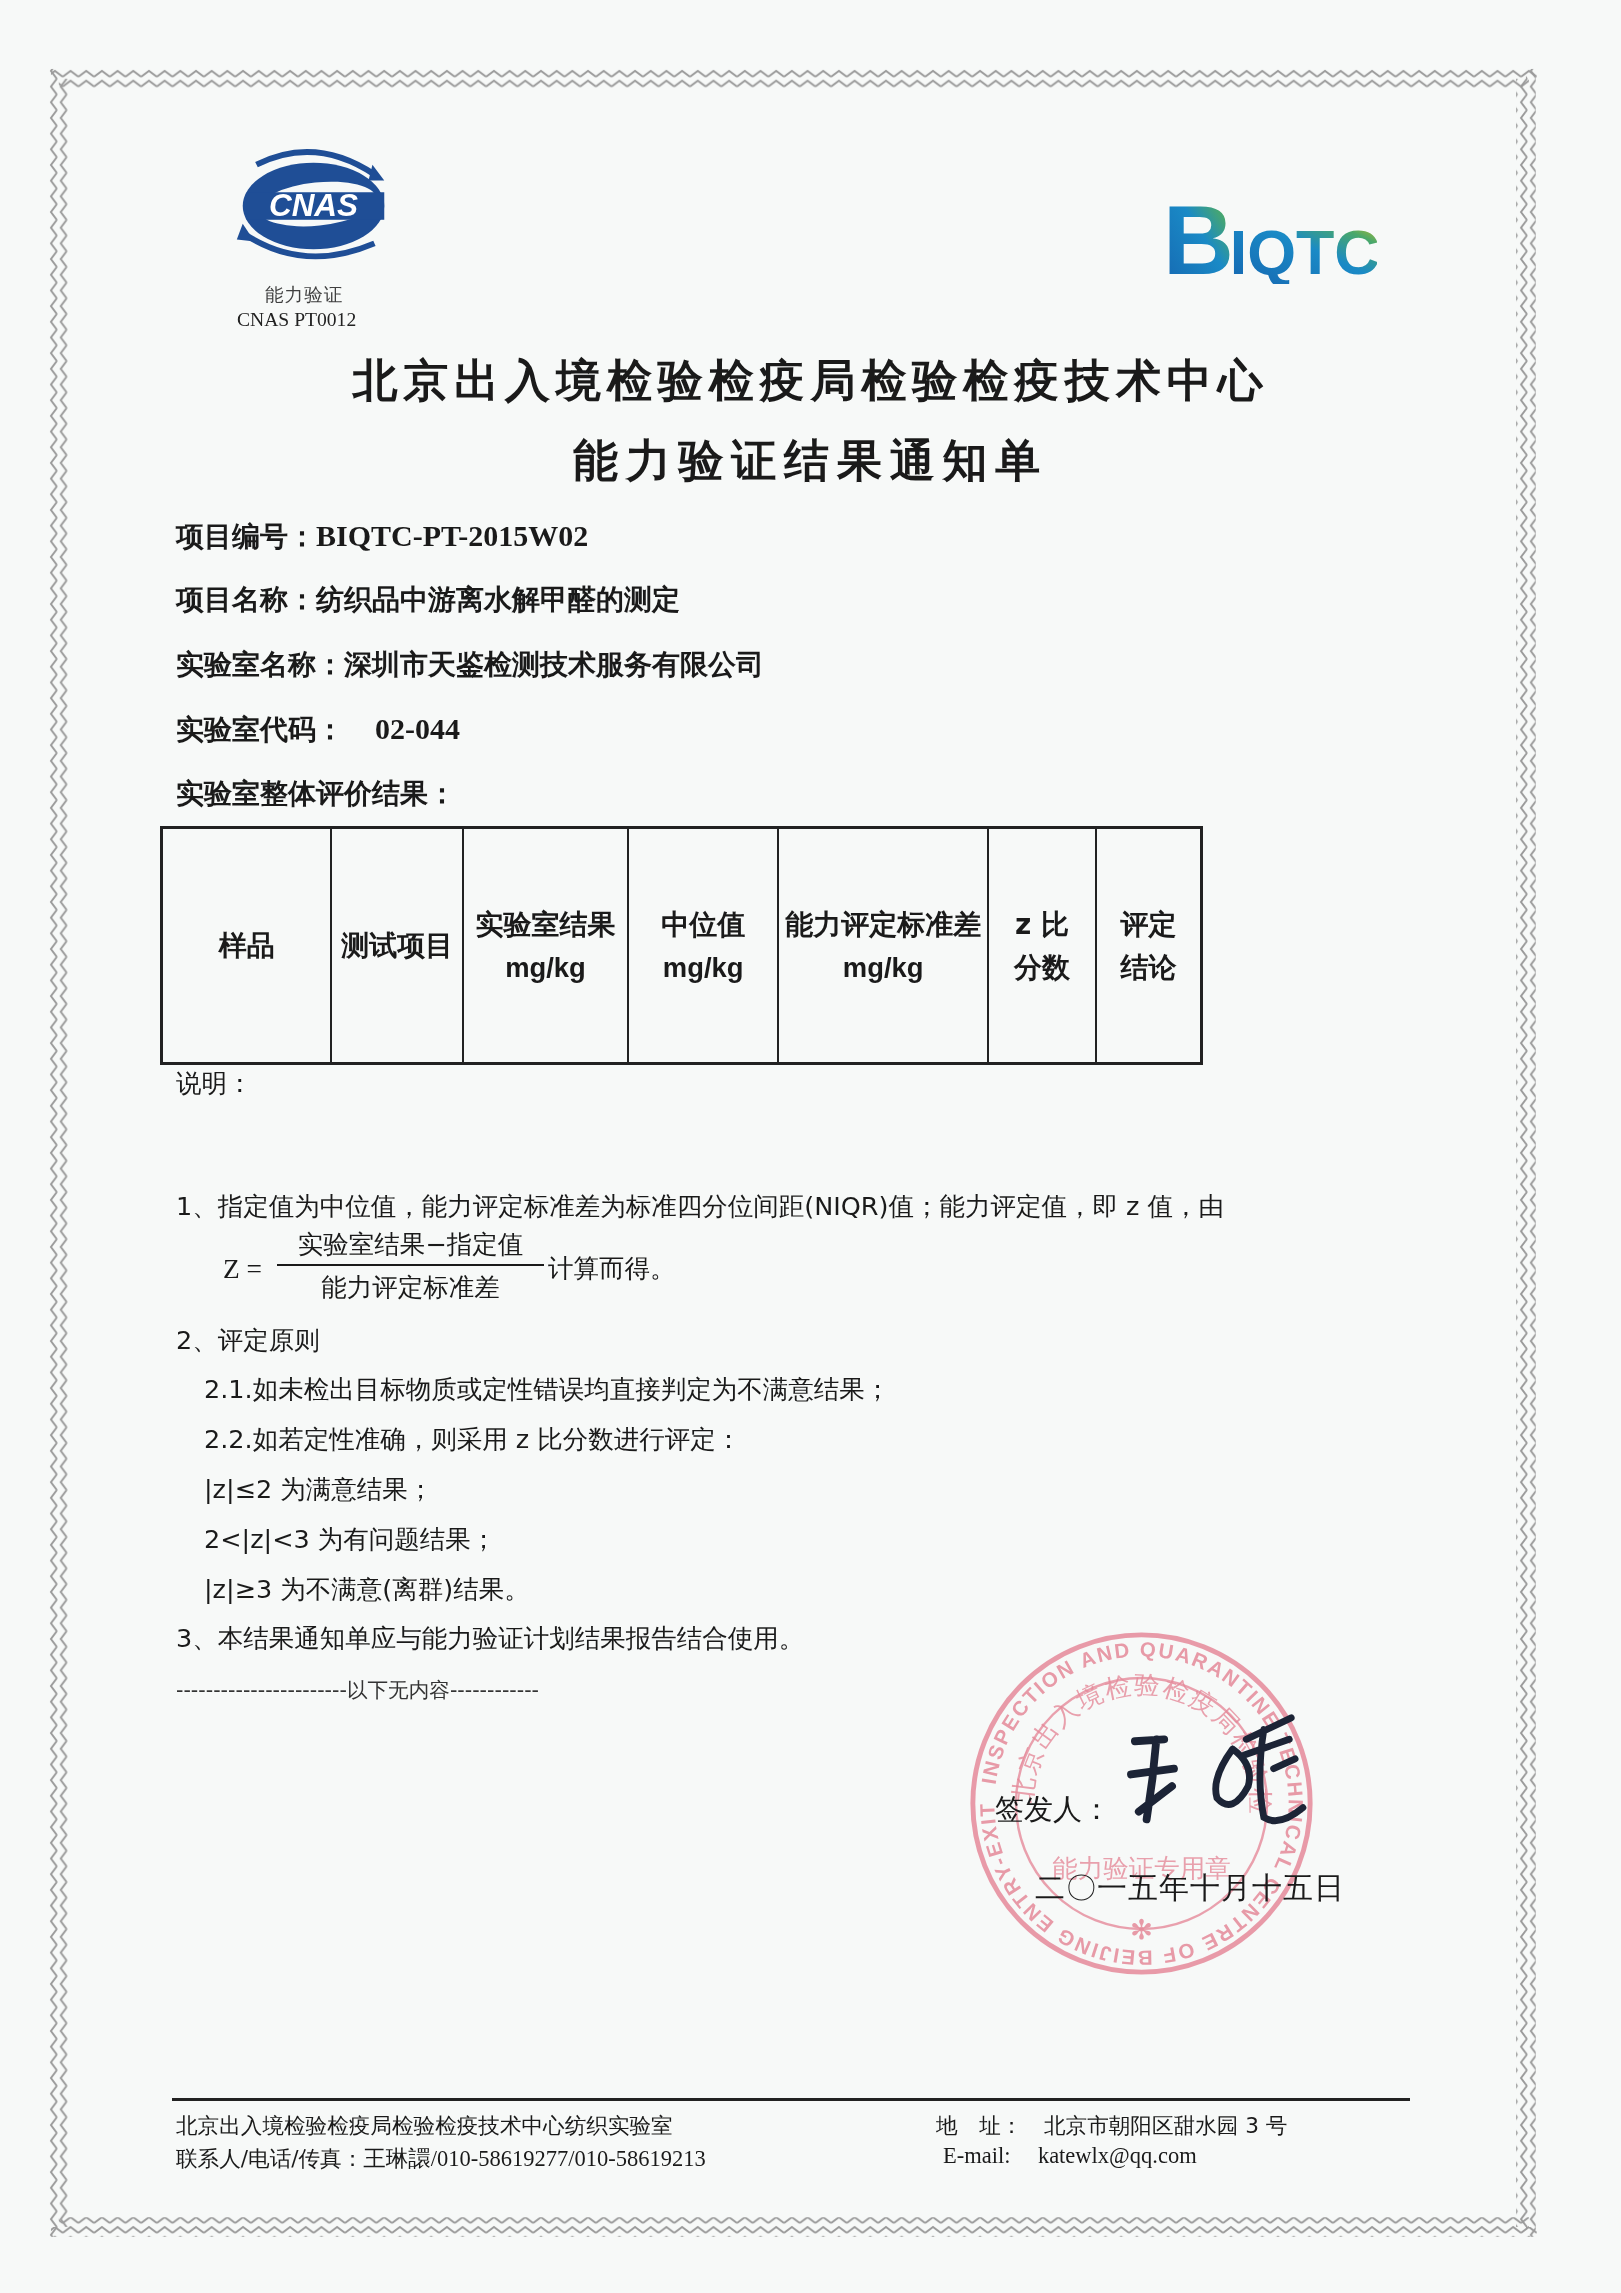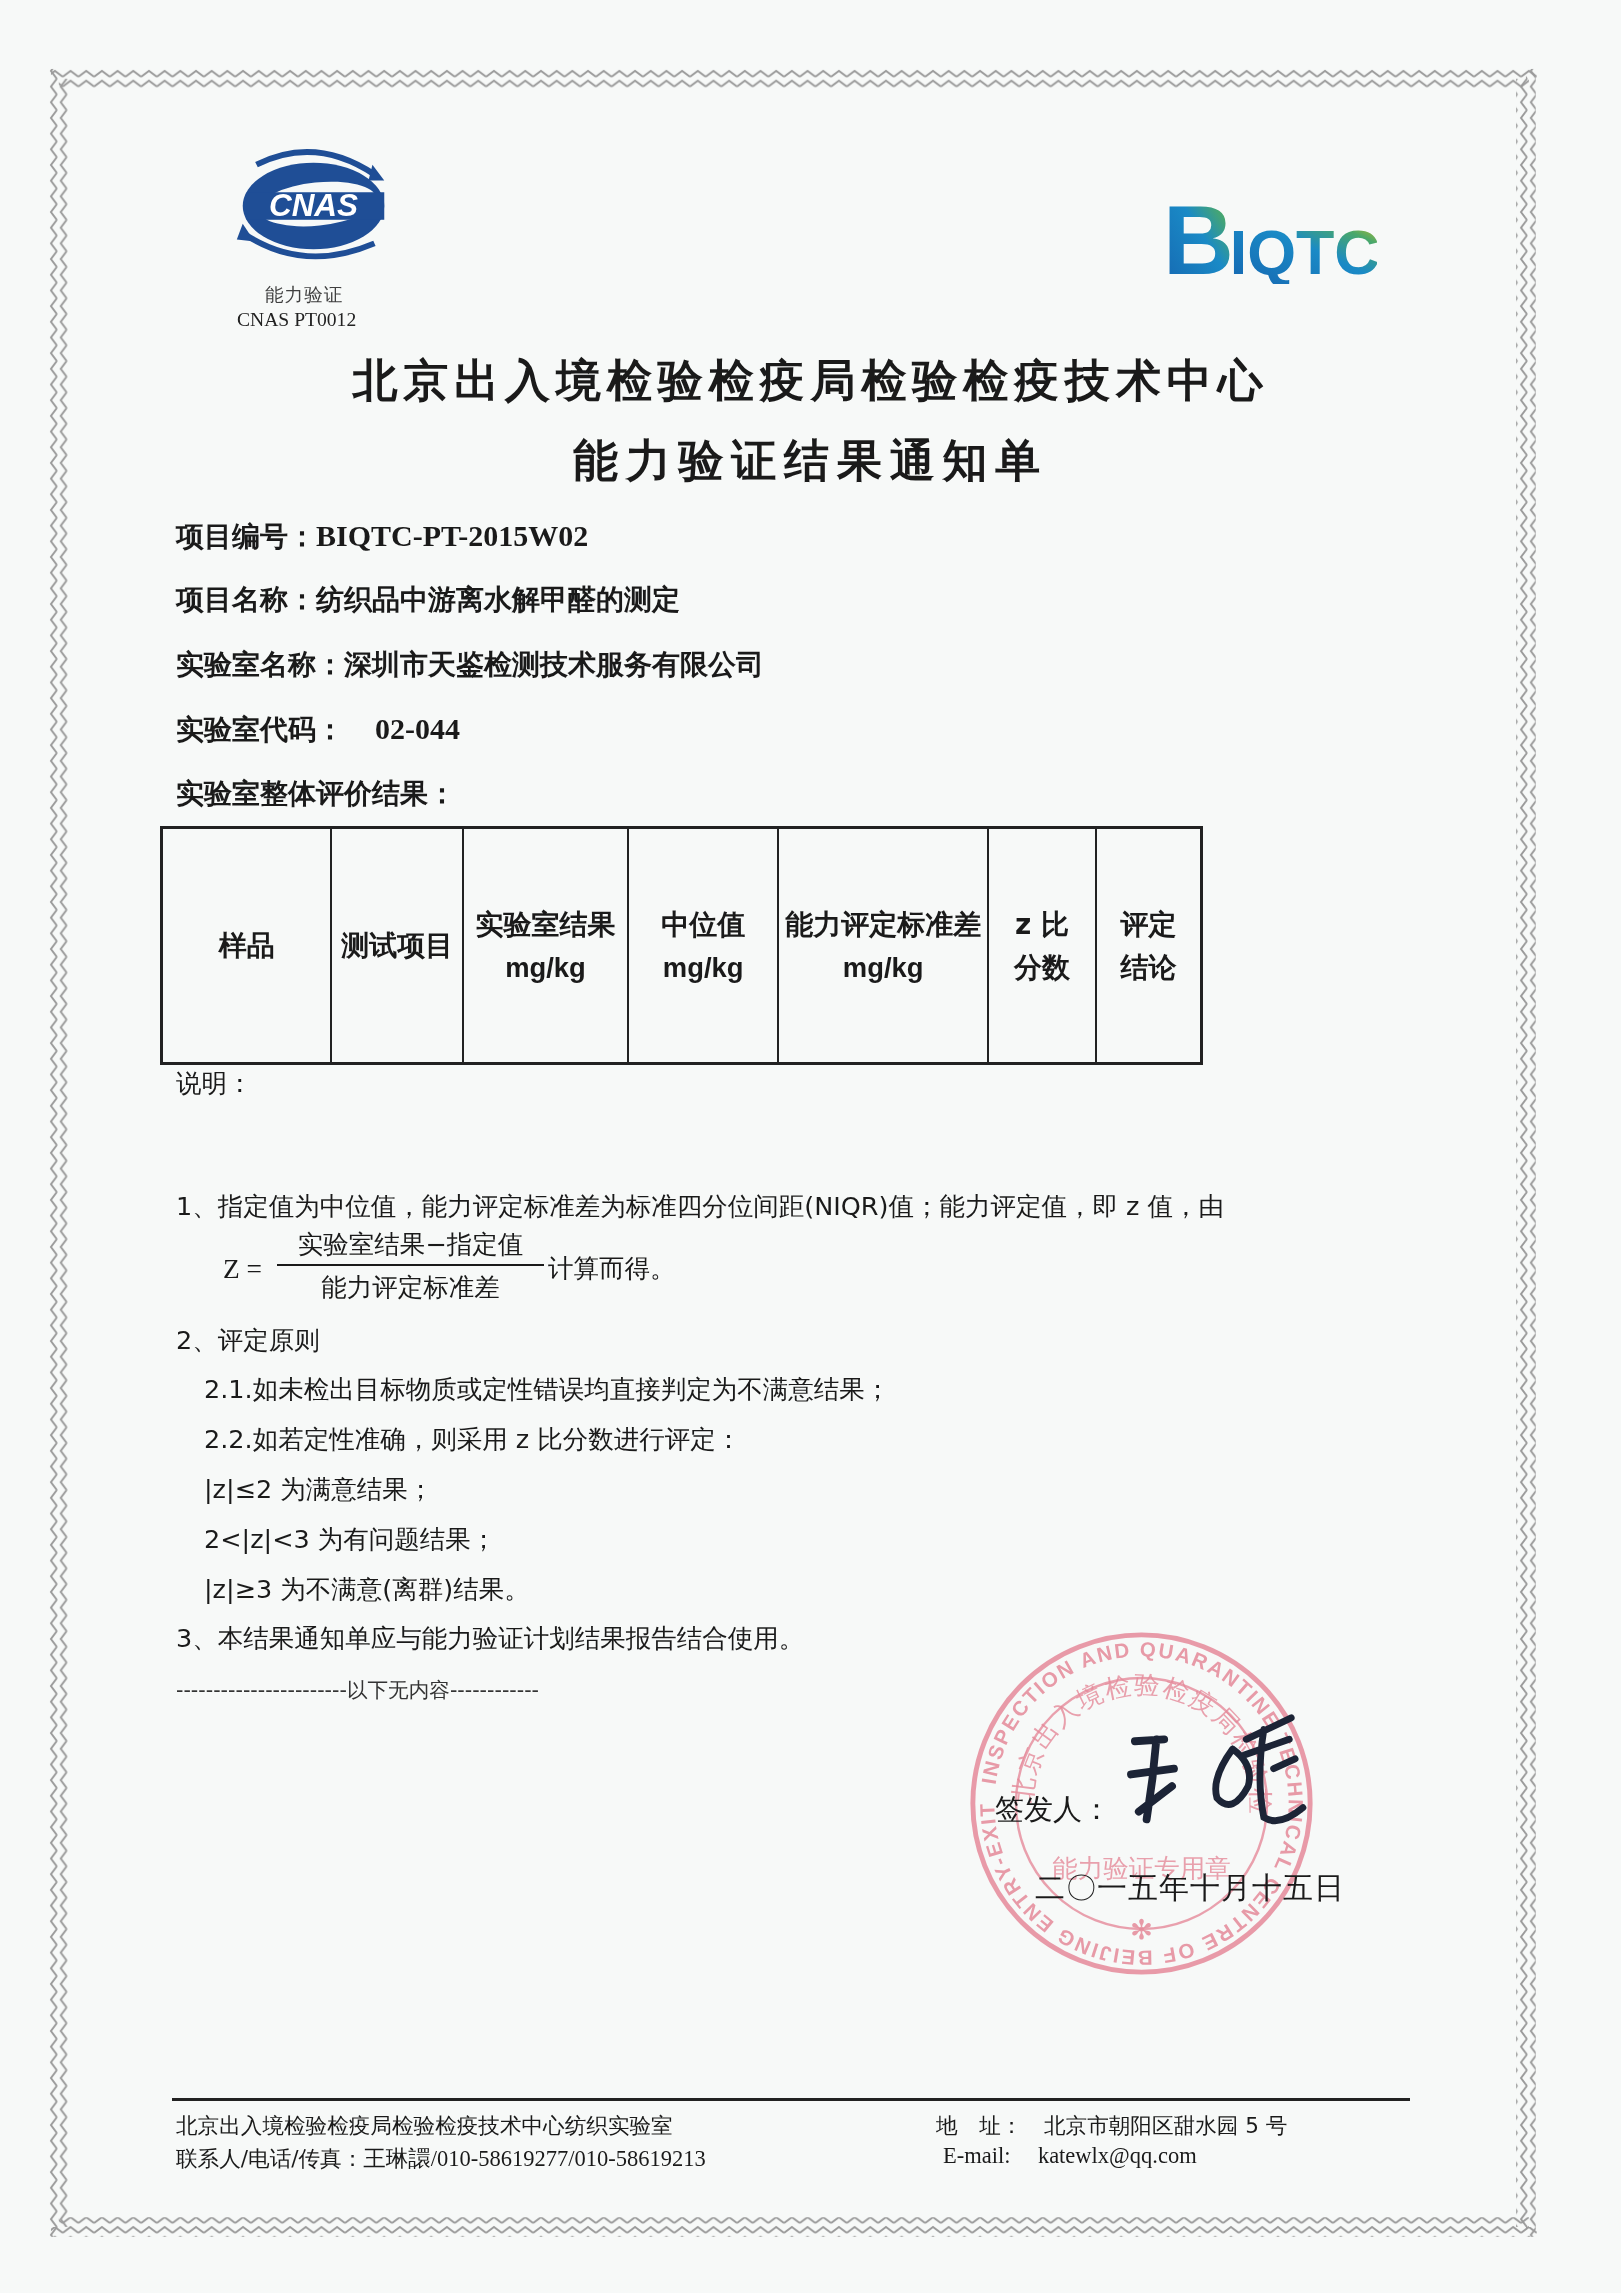--- a/index.html
+++ b/index.html
@@ -196,18 +196,18 @@
   <path d="M118 40 Q96 70 102 90 Q118 108 134 78 Q140 56 118 40 M132 30 L178 8 M130 46 L176 30 M150 20 Q142 70 150 110 Q166 120 190 100 M160 60 L182 50" fill="none" stroke="#1c2436" stroke-width="7" stroke-linecap="round"></path>
 </svg>
 <div id="date" class="abs sans">二〇一五年十月十五日</div>
 
 <div id="footer-line" class="abs"></div>
 <div class="abs foot sans" style="left:176px; top:2111px;">北京出入境检验检疫局检验检疫技术中心纺织实验室</div>
 <div class="abs foot sans" style="left:176px; top:2143px;">
   <span>联系人/电话/传真：</span><span class="serif" style="font-size:22.5px;">王琳譞/010-58619277/010-58619213</span>
 </div>
 <div class="abs foot sans" style="left:936px; top:2111px;">
-  <span>地　址：</span><span style="margin-left:21.6px;">北京市朝阳区甜水园 5 号</span>
+  <span>地　址：</span><span style="margin-left:21.6px;">北京市朝阳区甜水园 3 号</span>
 </div>
 <div class="abs foot serif" style="left:943px; top:2143px; font-size:22.5px;">
   <span>E-mail:</span><span style="margin-left:27.4px;">katewlx@qq.com</span>
 </div>
 
 
 </body></html>

